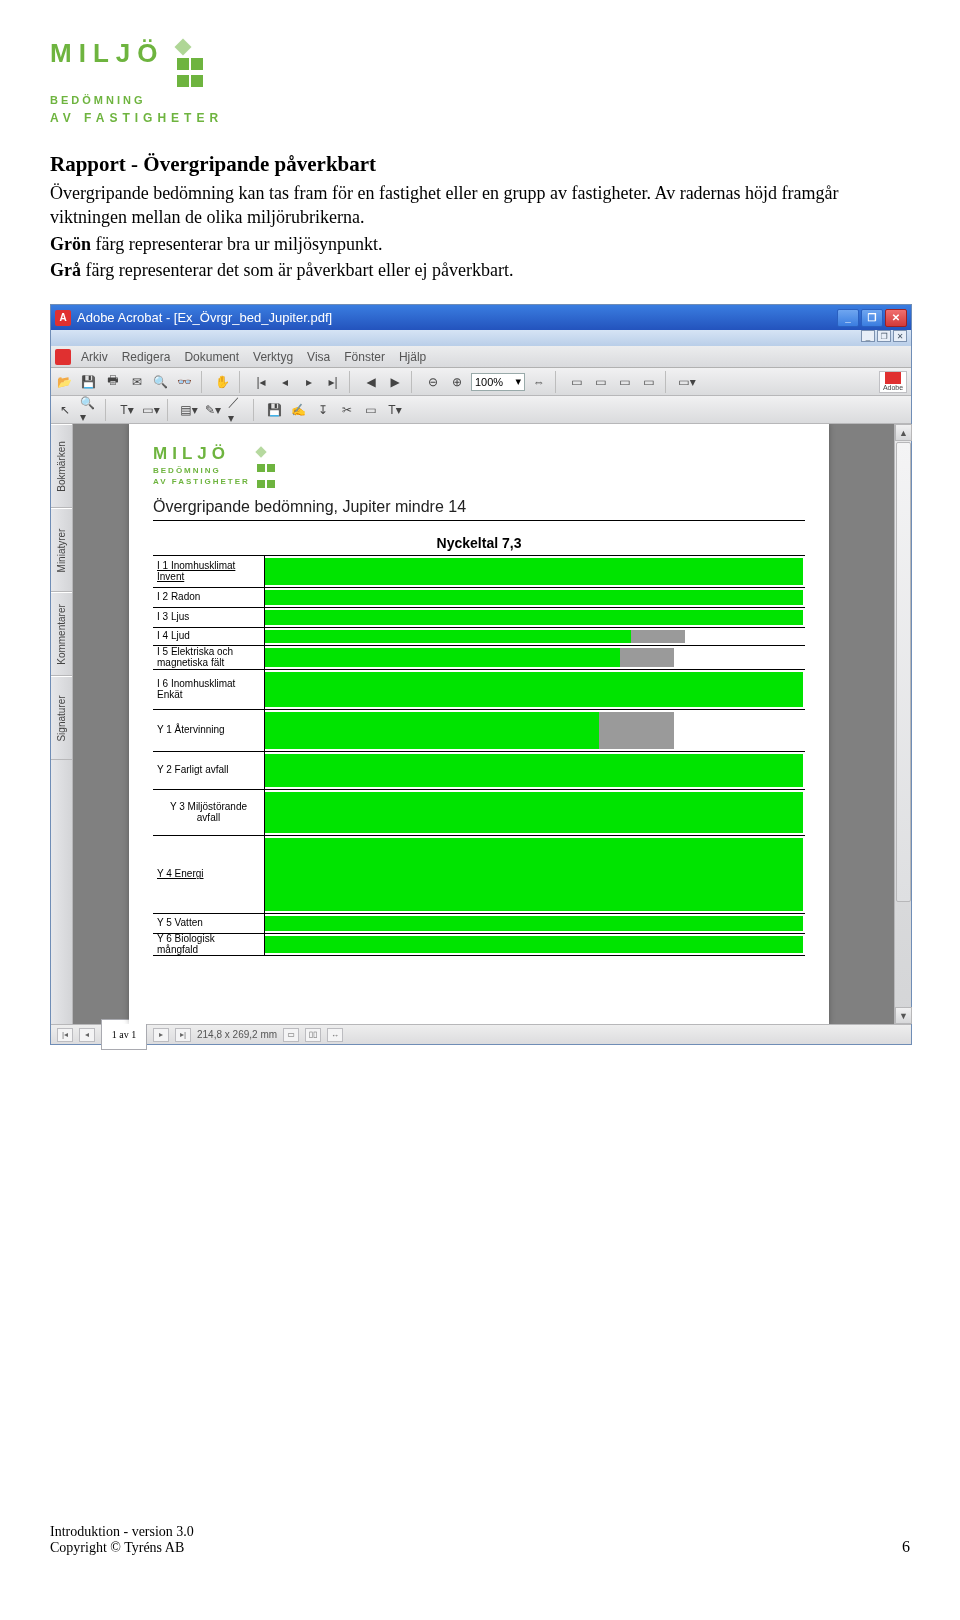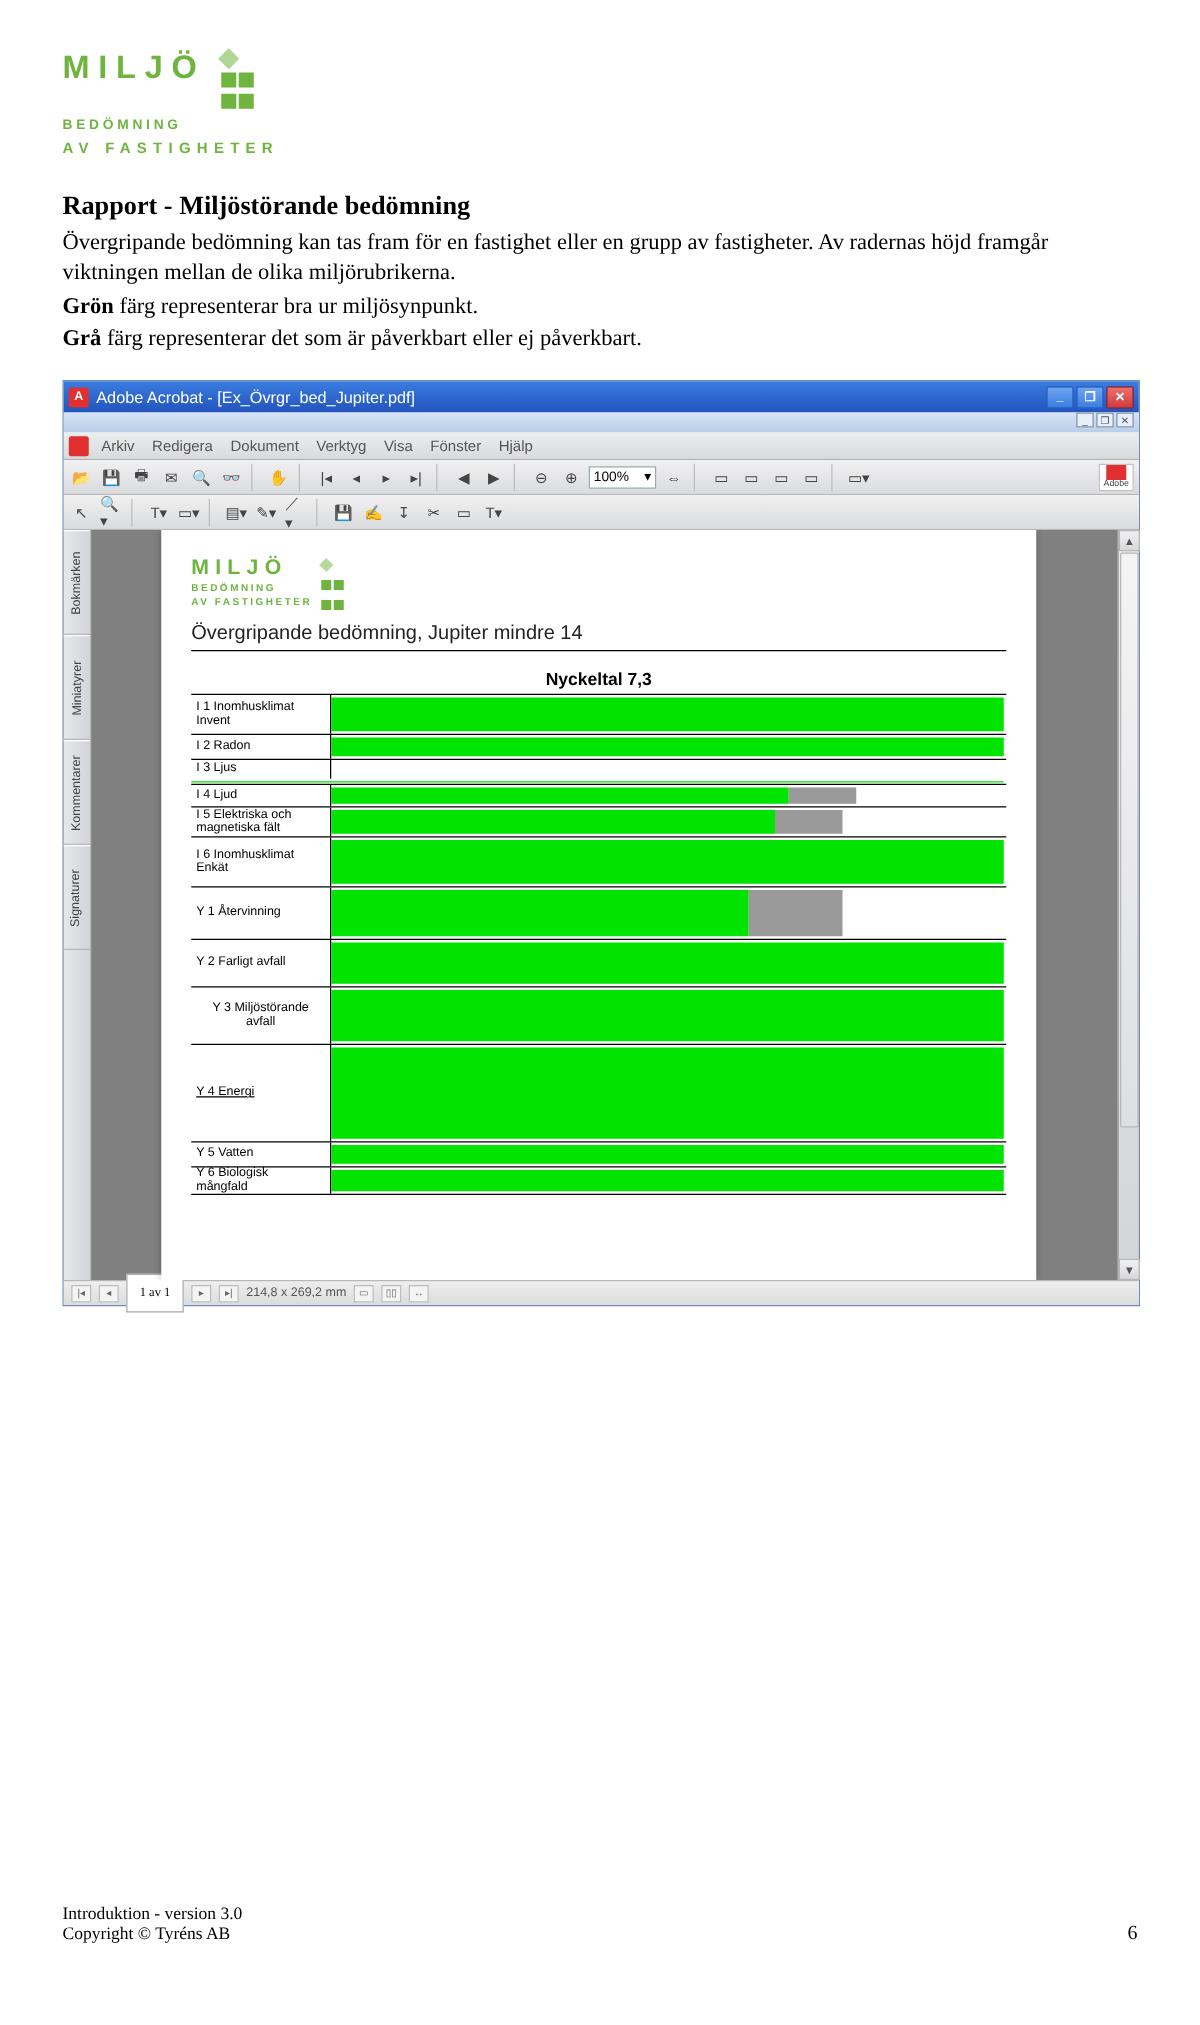--- a/index.html
+++ b/index.html
@@ -87,21 +87,21 @@
       <span class="logo-sq">
         <span class="sq dim"></span><br>
         <span class="sq"></span><span class="sq"></span><br>
         <span class="sq"></span><span class="sq"></span>
       </span>
     </div>
     <div class="logo-sub1">BEDÖMNING</div>
     <div class="logo-sub2">AV FASTIGHETER</div>
   </div>
 
-  <h1>Rapport - Miljöstörande bedömning</h1>
+  <h1>Rapport - Övergripande påverkbart</h1>
   <p class="para">Övergripande bedömning kan tas fram för en fastighet eller en grupp av fastigheter. Av radernas höjd framgår viktningen mellan de olika miljörubrikerna.</p>
   <p class="para">
     <b class="sp1">Grön</b><span> färg representerar bra ur miljösynpunkt.</span>
   </p>
   <p class="para">
     <b class="sp1">Grå</b><span> färg representerar det som är påverkbart eller ej påverkbart.</span>
   </p>
 
   <div class="acrobat">
 
@@ -215,38 +215,38 @@
             </div>
             <div>
               <span class="psq dim"></span><br>
               <span class="psq"></span><span class="psq"></span><br>
               <span class="psq"></span><span class="psq"></span>
             </div>
           </div>
           <h2>Övergripande bedömning, Jupiter mindre 14</h2>
           <div class="keylabel">Nyckeltal 7,3</div>
           <div class="chart" id="chart">
-              <div class="row" style="height: 32px;">
+              <div class="row" style="height: 32px; text-decoration: underline;">
                 <div class="lbl">
                   <div>I 1 Inomhusklimat</div>
                   <div>Invent</div>
                 </div>
                 <div class="bars">
                   <div class="bar-green" style="width: 100%;"></div>
                 </div>
               </div>
               <div class="row" style="height: 20px;">
                 <div class="lbl">
                   <div>I 2 Radon</div>
                 </div>
                 <div class="bars">
                   <div class="bar-green" style="width: 100%;"></div>
                 </div>
               </div>
-              <div class="row" style="height: 20px; flex-direction: column;">
+              <div class="row" style="height: 20px;">
                 <div class="lbl">
                   <div>I 3 Ljus</div>
                 </div>
                 <div class="bars">
                   <div class="bar-green" style="width: 100%;"></div>
                 </div>
               </div>
               <div class="row" style="height: 18px;">
                 <div class="lbl">
                   <div>I 4 Ljud</div>

